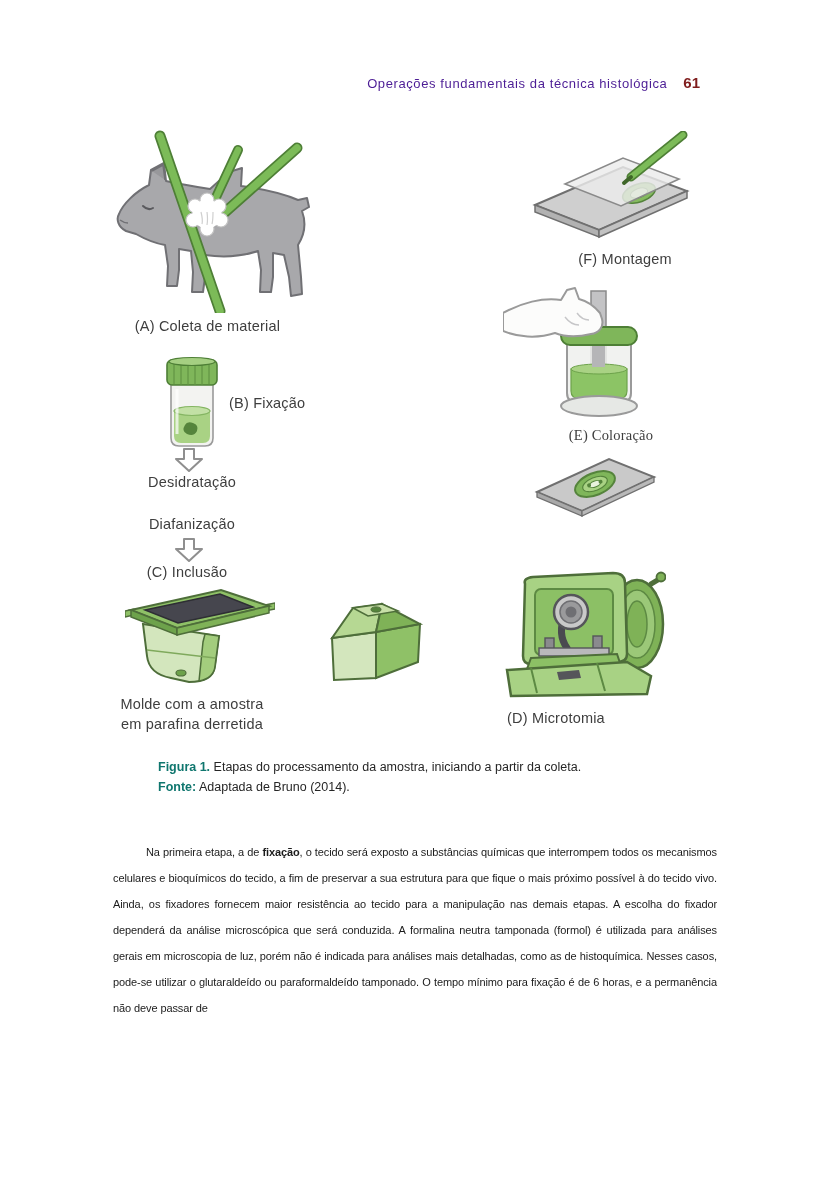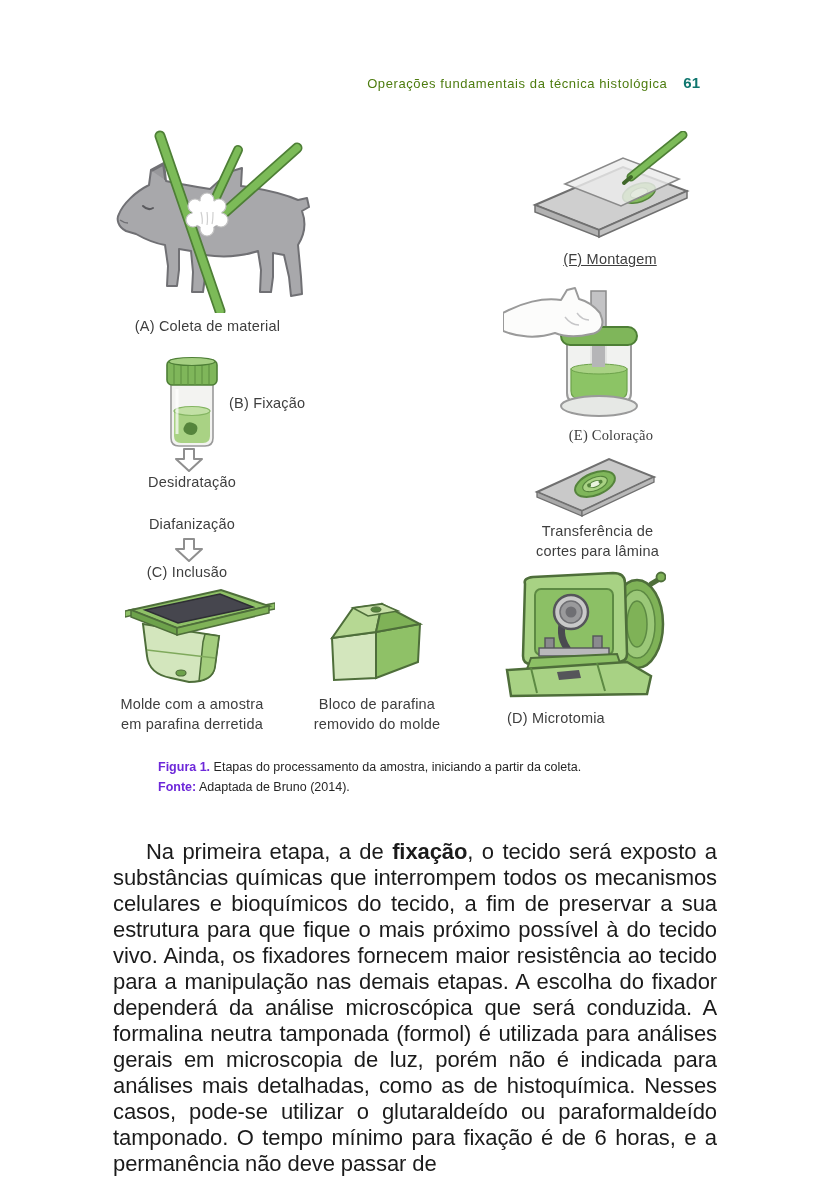--- a/index.html
+++ b/index.html
@@ -4,37 +4,37 @@
 <style>
   * { margin:0; padding:0; box-sizing:border-box; }
   html,body { background:#ffffff; }
   .page {
     position:relative; width:827px; height:1200px; background:#ffffff;
     font-family:"Liberation Sans", sans-serif; overflow:hidden;
   }
   .abs { position:absolute; }
   
   .header { position:absolute; top:74px; left:0; width:700px; text-align:right; }
-  .running-title { font-size:13px; color:#4d7c0f; letter-spacing:0.6px; }
-  .page-number { font-size:15px; color:#0f766e; font-weight:bold; margin-left:16px; }
+  .running-title { font-size:13px; color:#4c1d95; letter-spacing:0.6px; }
+  .page-number { font-size:15px; color:#7f1d1d; font-weight:bold; margin-left:16px; }
   
   .fig-label {
     position:absolute; font-size:14.5px; color:#3e3e3e; letter-spacing:0.2px;
     text-align:center; line-height:20px;
   }
   .fig-label.left { text-align:right; }
   svg { display:block; }
   
   .caption { position:absolute; left:113px; top:758px; width:610px;
     font-size:12.5px; color:#262626; line-height:19.5px; }
-  .caption b { color:#6d28d9;padding-left:45px; }
+  .caption b { color:#0f766e;padding-left:45px; }
   
   .body-text {
     position:absolute; left:113px; top:839px; width:604px;
-    font-size:22px; line-height:26px; color:#1b1b1b;
+    font-size:11px; line-height:26px; color:#1b1b1b;
     text-align:justify; text-indent:33px; letter-spacing:-0.1px;
   }
   .body-text b { font-weight:bold; }
 </style>
 </head>
 <body>
 
 <div class="page">
 
   <div class="header">
@@ -128,41 +128,37 @@
   <div class="abs" style="left:318px; top:594px; width:115px; height:92px;">
     <svg width="115" height="92" viewBox="0 0 115 92">
       <polygon points="14,44 58,38 58,84 16,86" fill="#d3e6bd" stroke="#4e6e3a" stroke-width="2"></polygon>
       <polygon points="58,38 102,30 100,68 58,84" fill="#8fc167" stroke="#4e6e3a" stroke-width="2"></polygon>
       <polygon points="14,44 35,14 64,10 58,38" fill="#b6d893" stroke="#4e6e3a" stroke-width="2"></polygon>
       <polygon points="58,38 64,10 102,30" fill="#7fb257" stroke="#4e6e3a" stroke-width="2"></polygon>
       <polygon points="35,14 64,10 80,17 50,22" fill="#c8e0a8" stroke="#4e6e3a" stroke-width="1.6"></polygon>
       <ellipse cx="58" cy="15.5" rx="5" ry="2.6" fill="#55843c" stroke="#4e6e3a" stroke-width="1"></ellipse>
     </svg>
   </div>
-  <div class="fig-label" style="left:303px; top:694px; width:148px;">
-    <div>Bloco de parafina</div>
-    <div>removido do molde</div>
-  </div>
 
   <div class="abs" style="left:531px; top:131px; width:160px; height:115px;">
     <svg width="160" height="115" viewBox="0 0 160 115">
       <polygon points="4,74 92,36 156,60 68,99" fill="#cfcfcf" stroke="#707070" stroke-width="2"></polygon>
       <polygon points="4,74 68,99 68,106 4,81" fill="#b2b2b2" stroke="#707070" stroke-width="1.5"></polygon>
       <polygon points="68,99 156,60 156,67 68,106" fill="#c2c2c2" stroke="#707070" stroke-width="1.5"></polygon>
       <g transform="rotate(-19 108 62)">
         <ellipse cx="108" cy="62" rx="17" ry="9" fill="#85bb5f" stroke="#55843c" stroke-width="1.5"></ellipse>
         <ellipse cx="108" cy="62" rx="9" ry="4.5" fill="#c2e0a5" stroke="#55843c" stroke-width="1"></ellipse>
       </g>
       <polygon points="34,53 92,27 148,48 90,75" fill="#ececec" fill-opacity="0.82" stroke="#8a8a8a" stroke-width="1.6"></polygon>
       <line x1="152" y1="4" x2="100" y2="46" stroke="#4e7f36" stroke-width="9" stroke-linecap="round"></line>
       <line x1="152" y1="4" x2="100" y2="46" stroke="#7cbb58" stroke-width="5.5" stroke-linecap="round"></line>
       <line x1="100" y1="46" x2="93" y2="52" stroke="#3f6629" stroke-width="4" stroke-linecap="round"></line>
     </svg>
   </div>
-  <div class="fig-label" style="left:530px; top:249px; width:160px;text-decoration:underline;">(F) Montagem</div>
+  <div class="fig-label" style="left:545px; top:249px; width:160px;">(F) Montagem</div>
 
   <div class="abs" style="left:503px; top:283px; width:150px; height:140px;">
     <svg width="150" height="140" viewBox="0 0 150 140">
       <rect x="88" y="8" width="15" height="102" fill="#c3c3c5" stroke="#8a8a8a" stroke-width="1.5"></rect>
       <path d="M64,56 L64,110 Q64,120 76,120 L116,120 Q128,120 128,110 L128,56 Z" fill="#eef0ed" fill-opacity="0.85" stroke="#9a9a9a" stroke-width="2"></path>
       <path d="M68,86 L68,108 Q68,116 78,116 L114,116 Q124,116 124,108 L124,86 Z" fill="#8cc465" stroke="#6da24b" stroke-width="1.2"></path>
       <ellipse cx="96" cy="86" rx="28" ry="5" fill="#a9d284" stroke="#6da24b" stroke-width="1"></ellipse>
       <rect x="89" y="60" width="13" height="24" fill="#b5b5b7"></rect>
       <ellipse cx="96" cy="123" rx="38" ry="10" fill="#e6e8e5" stroke="#9a9a9a" stroke-width="2"></ellipse>
       <rect x="58" y="44" width="76" height="18" rx="9" fill="#7fb65a" stroke="#4e7f36" stroke-width="2"></rect>
@@ -178,24 +174,20 @@
       <polygon points="4,40 49,59 49,64 4,45" fill="#a9a9a9" stroke="#707070" stroke-width="1.3"></polygon>
       <polygon points="49,59 121,25 121,30 49,64" fill="#b9b9b9" stroke="#707070" stroke-width="1.3"></polygon>
       <g transform="rotate(-22 62 32)">
         <ellipse cx="62" cy="32" rx="21" ry="11" fill="#7fb65a" stroke="#55843c" stroke-width="2"></ellipse>
         <ellipse cx="62" cy="32" rx="13" ry="6.5" fill="#a9d284" stroke="#55843c" stroke-width="1.2"></ellipse>
         <ellipse cx="62" cy="32" rx="6" ry="3" fill="#e8f2dc" stroke="#55843c" stroke-width="1"></ellipse>
         <circle cx="56" cy="31" r="2" fill="#55843c"></circle>
           <circle cx="68" cy="32" r="2" fill="#55843c"></circle>
       </g>
     </svg>
-  </div>
-  <div class="fig-label" style="left:515px; top:521px; width:165px;">
-    <div>Transferência de</div>
-    <div>cortes para lâmina</div>
   </div>
 
   <div class="abs" style="left:501px; top:562px; width:165px; height:140px;">
     <svg width="165" height="140" viewBox="0 0 165 140">
       <ellipse cx="136" cy="62" rx="26" ry="44" fill="#7fb257" stroke="#4e6e3a" stroke-width="2.5"></ellipse>
       <ellipse cx="136" cy="62" rx="18" ry="34" fill="#9bc878" stroke="#5d8a43" stroke-width="1.5"></ellipse>
       <ellipse cx="136" cy="62" rx="10" ry="23" fill="#7fb257" stroke="#5d8a43" stroke-width="1.5"></ellipse>
       <line x1="150" y1="22" x2="160" y2="16" stroke="#4e6e3a" stroke-width="5" stroke-linecap="round"></line>
       <circle cx="160" cy="15" r="4.5" fill="#7fb257" stroke="#4e6e3a" stroke-width="1.8"></circle>
       <path d="M24,22 Q22,16 32,15 L112,11 Q124,11 124,21 L126,92 Q126,100 116,100 L30,102 Q22,102 22,94 Z" fill="#a8d284" stroke="#4e6e3a" stroke-width="2.5"></path>

